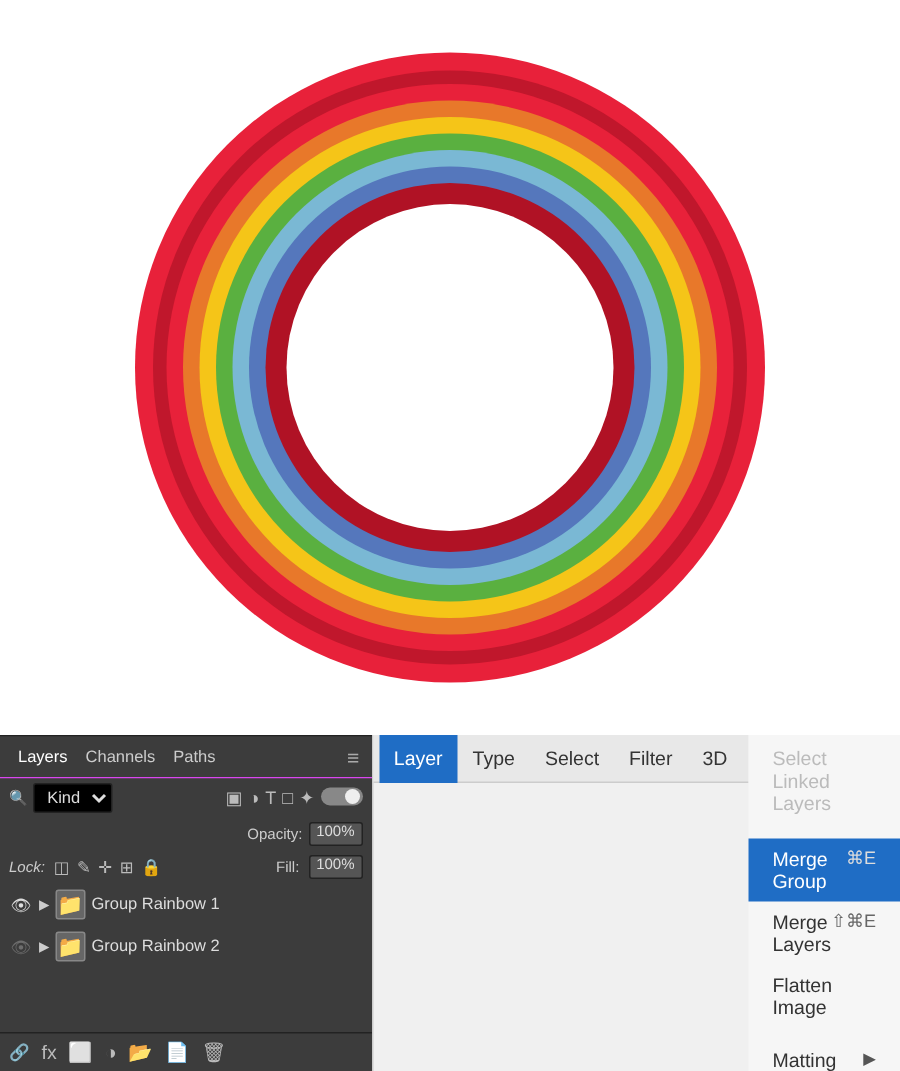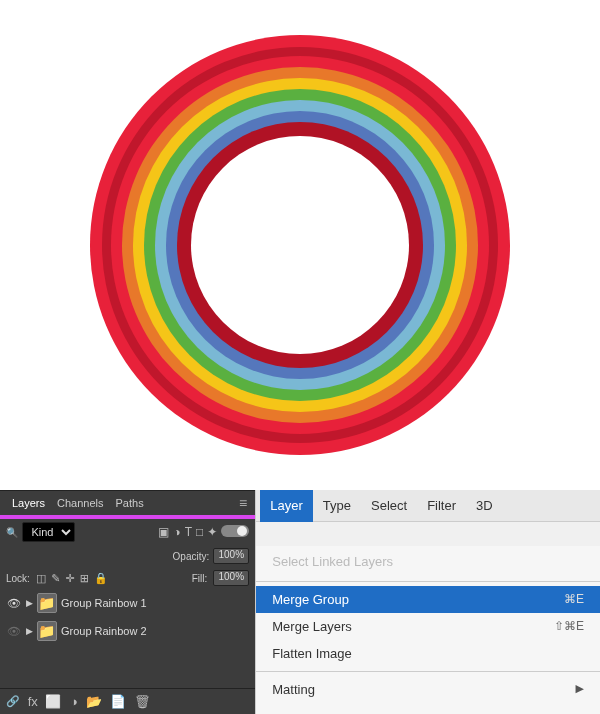--- a/index.html
+++ b/index.html
@@ -57,21 +57,21 @@
       flex-direction: column;
     }
 
     .layers-tabs {
       display: flex;
       align-items: center;
       background: #3c3c3c;
       padding: 0 8px;
       height: 28px;
       gap: 4px;
-      border-bottom: 4px solid #d946ef;
+      border-bottom: 1px solid #d946ef;
     }
 
     .layers-tab {
       color: #ccc;
       font-size: 11px;
       padding: 2px 4px;
       cursor: pointer;
       font-weight: 500;
     }
 
@@ -177,20 +177,21 @@
       display: flex;
       align-items: center;
       padding: 3px 6px;
       height: 22px;
       gap: 6px;
     }
 
     .lock-label {
       color: #ccc;
       font-size: 10px;
+      font-style: italic;
     }
 
     .lock-icons {
       display: flex;
       gap: 5px;
     }
 
     .lock-icon {
       color: #bbb;
       font-size: 11px;
@@ -281,22 +282,21 @@
       cursor: pointer;
     }
 
     
     .menu-panel {
       width: 378px;
       height: 224px;
       background: #f0f0f0;
       border-left: 1px solid #ccc;
       display: flex;
-      flex-direction: column;
-      gap: 24px;
+      flex-direction: row;
     }
 
     .menu-bar {
       display: flex;
       align-items: center;
       height: 32px;
       background: #e8e8e8;
       border-bottom: 1px solid #ccc;
       padding: 0 4px;
     }

